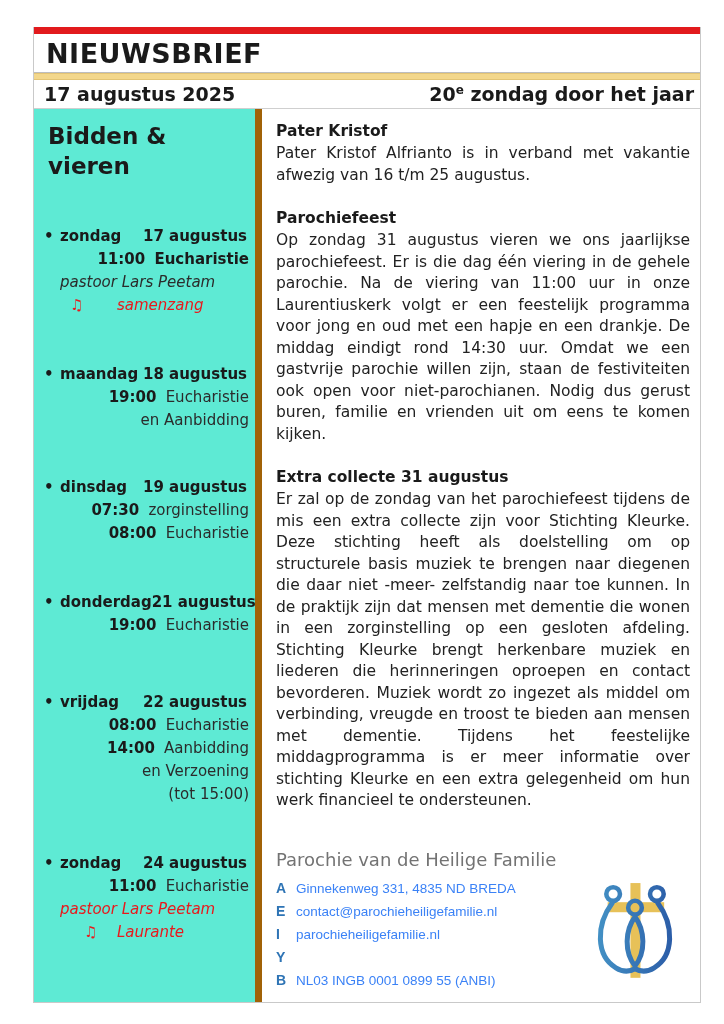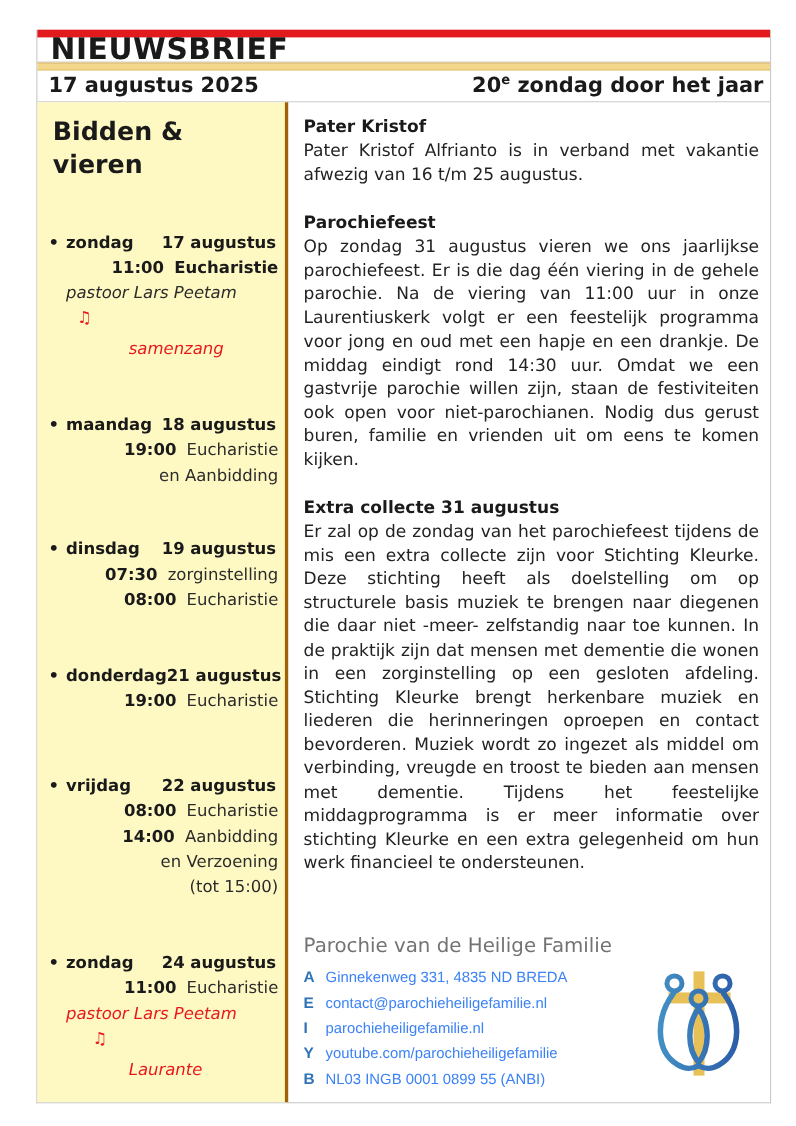--- a/index.html
+++ b/index.html
@@ -4,55 +4,55 @@
 <style>
   * { margin:0; padding:0; box-sizing:border-box; }
   html,body { width:724px; height:1024px; background:#ffffff; font-family:"DejaVu Sans",sans-serif; color:#1a1a1a; }
   .doc {
     position:absolute; left:33px; top:27px; width:668px; height:976px;
     border-left:1px solid #c9c9c9; border-right:1px solid #c9c9c9; border-bottom:1px solid #c9c9c9;
     display:flex; flex-direction:column; background:#fff;
   }
   .red-bar { height:7px; background:#e21a1d; flex:0 0 auto; }
   .title-row {
-    height:23px; display:flex; align-items:center; justify-content:space-between;
+    height:39px; display:flex; align-items:center; justify-content:space-between;
     padding:0 8px 0 12px; border-bottom:1px solid #bdbdbd;
   }
   .title-row .nl-title { font-size:27px; font-weight:700; letter-spacing:.5px; }
   .title-row .church { font-size:26px; font-weight:700; }
   .gold-bar { height:7px; background:#f3d78b; border-top:1px solid #e3c474; border-bottom:1px solid #e3c474; flex:0 0 auto; }
   .date-row {
     height:29px; display:flex; align-items:center; justify-content:space-between;
     padding:0 6px 0 10px; font-size:19px; font-weight:700; border-bottom:1px solid #cfcfcf;gap:23px;
   }
   .date-row sup { font-size:12px; vertical-align:super; line-height:0; }
   .content { flex:1 1 auto; display:flex; min-height:0; }
 
   
   .sidebar {
-    width:228px; flex:0 0 auto; background:#fef9c3; border-right:3px solid #a16207;
+    width:228px; flex:0 0 auto; background:#5eead4; border-right:7px solid #a16207;
     padding:8px 6px 0 10px; font-size:15px; line-height:23px; overflow:hidden;
   }
   .sidebar-title { font-size:23px; font-weight:700; margin:4px 0 0 4px; line-height:30px; }
   .entry { margin-top:44px; }
   .entry.m46 { margin-top:46px; } .entry.m54 { margin-top:54px; }
   .entry-header { display:flex; font-weight:700; }
   .entry-header .bullet { width:16px; flex:0 0 auto; }
   .entry-header .spacer { flex:1; }
   .entry-header .edate { margin-right:2px; white-space:nowrap; }
   .line { display:flex; padding-left:16px;justify-content:flex-end; }
   .line .time { width:57px; flex:0 0 auto; font-weight:700; }
   .line .time.empty { font-weight:400; }
   .line .act { color:#2b2b2b; }
   .line .act.b { font-weight:700; color:#1a1a1a; }
   .pastoor { padding-left:16px; font-style:italic; color:#2b2b2b; }
   .pastoor.red { color:#e8191c; }
   .music { display:flex; padding-left:16px; color:#e8191c; }
   .music .note { width:57px; flex:0 0 auto; padding-left:10px; font-style:normal; }
-  .music .mtext { font-style:italic;margin-top:28px; }
+  .music .mtext { font-style:italic; }
 
   
   .main { flex:1 1 auto; position:relative; padding:12px 10px 0 14px; }
   .section { margin-bottom:22px; }
   .section h2 { font-size:15.5px; font-weight:700; margin-bottom:1px; line-height:21px; }
   .section p { font-size:15.5px; line-height:21.5px; text-align:justify; color:#222; }
 
   .contact { position:absolute; left:14px; right:8px; bottom:10px; }
   .contact-title { font-size:18px; color:#737373; margin-bottom:7px; font-family:"DejaVu Sans",sans-serif; }
   .contact-row { display:flex; align-items:baseline; line-height:23px; max-width:330px; }
@@ -214,21 +214,20 @@
         <div class="contact-row">
           <span class="key">E</span>
           <span class="val">contact@parochieheiligefamilie.nl</span>
         </div>
         <div class="contact-row">
           <span class="key">I</span>
           <span class="val">parochieheiligefamilie.nl</span>
         </div>
         <div class="contact-row">
           <span class="key">Y</span>
-          <span class="val">youtube.com/parochieheiligefamilie</span>
         </div>
         <div class="contact-row">
           <span class="key">B</span>
           <span class="val">NL03 INGB 0001 0899 55 (ANBI)</span>
         </div>
       </div>
 
       <svg class="logo" viewBox="0 0 90 122" xmlns="http://www.w3.org/2000/svg">
         <defs>
           <linearGradient id="bg" gradientUnits="userSpaceOnUse" x1="0" y1="0" x2="90" y2="0">

